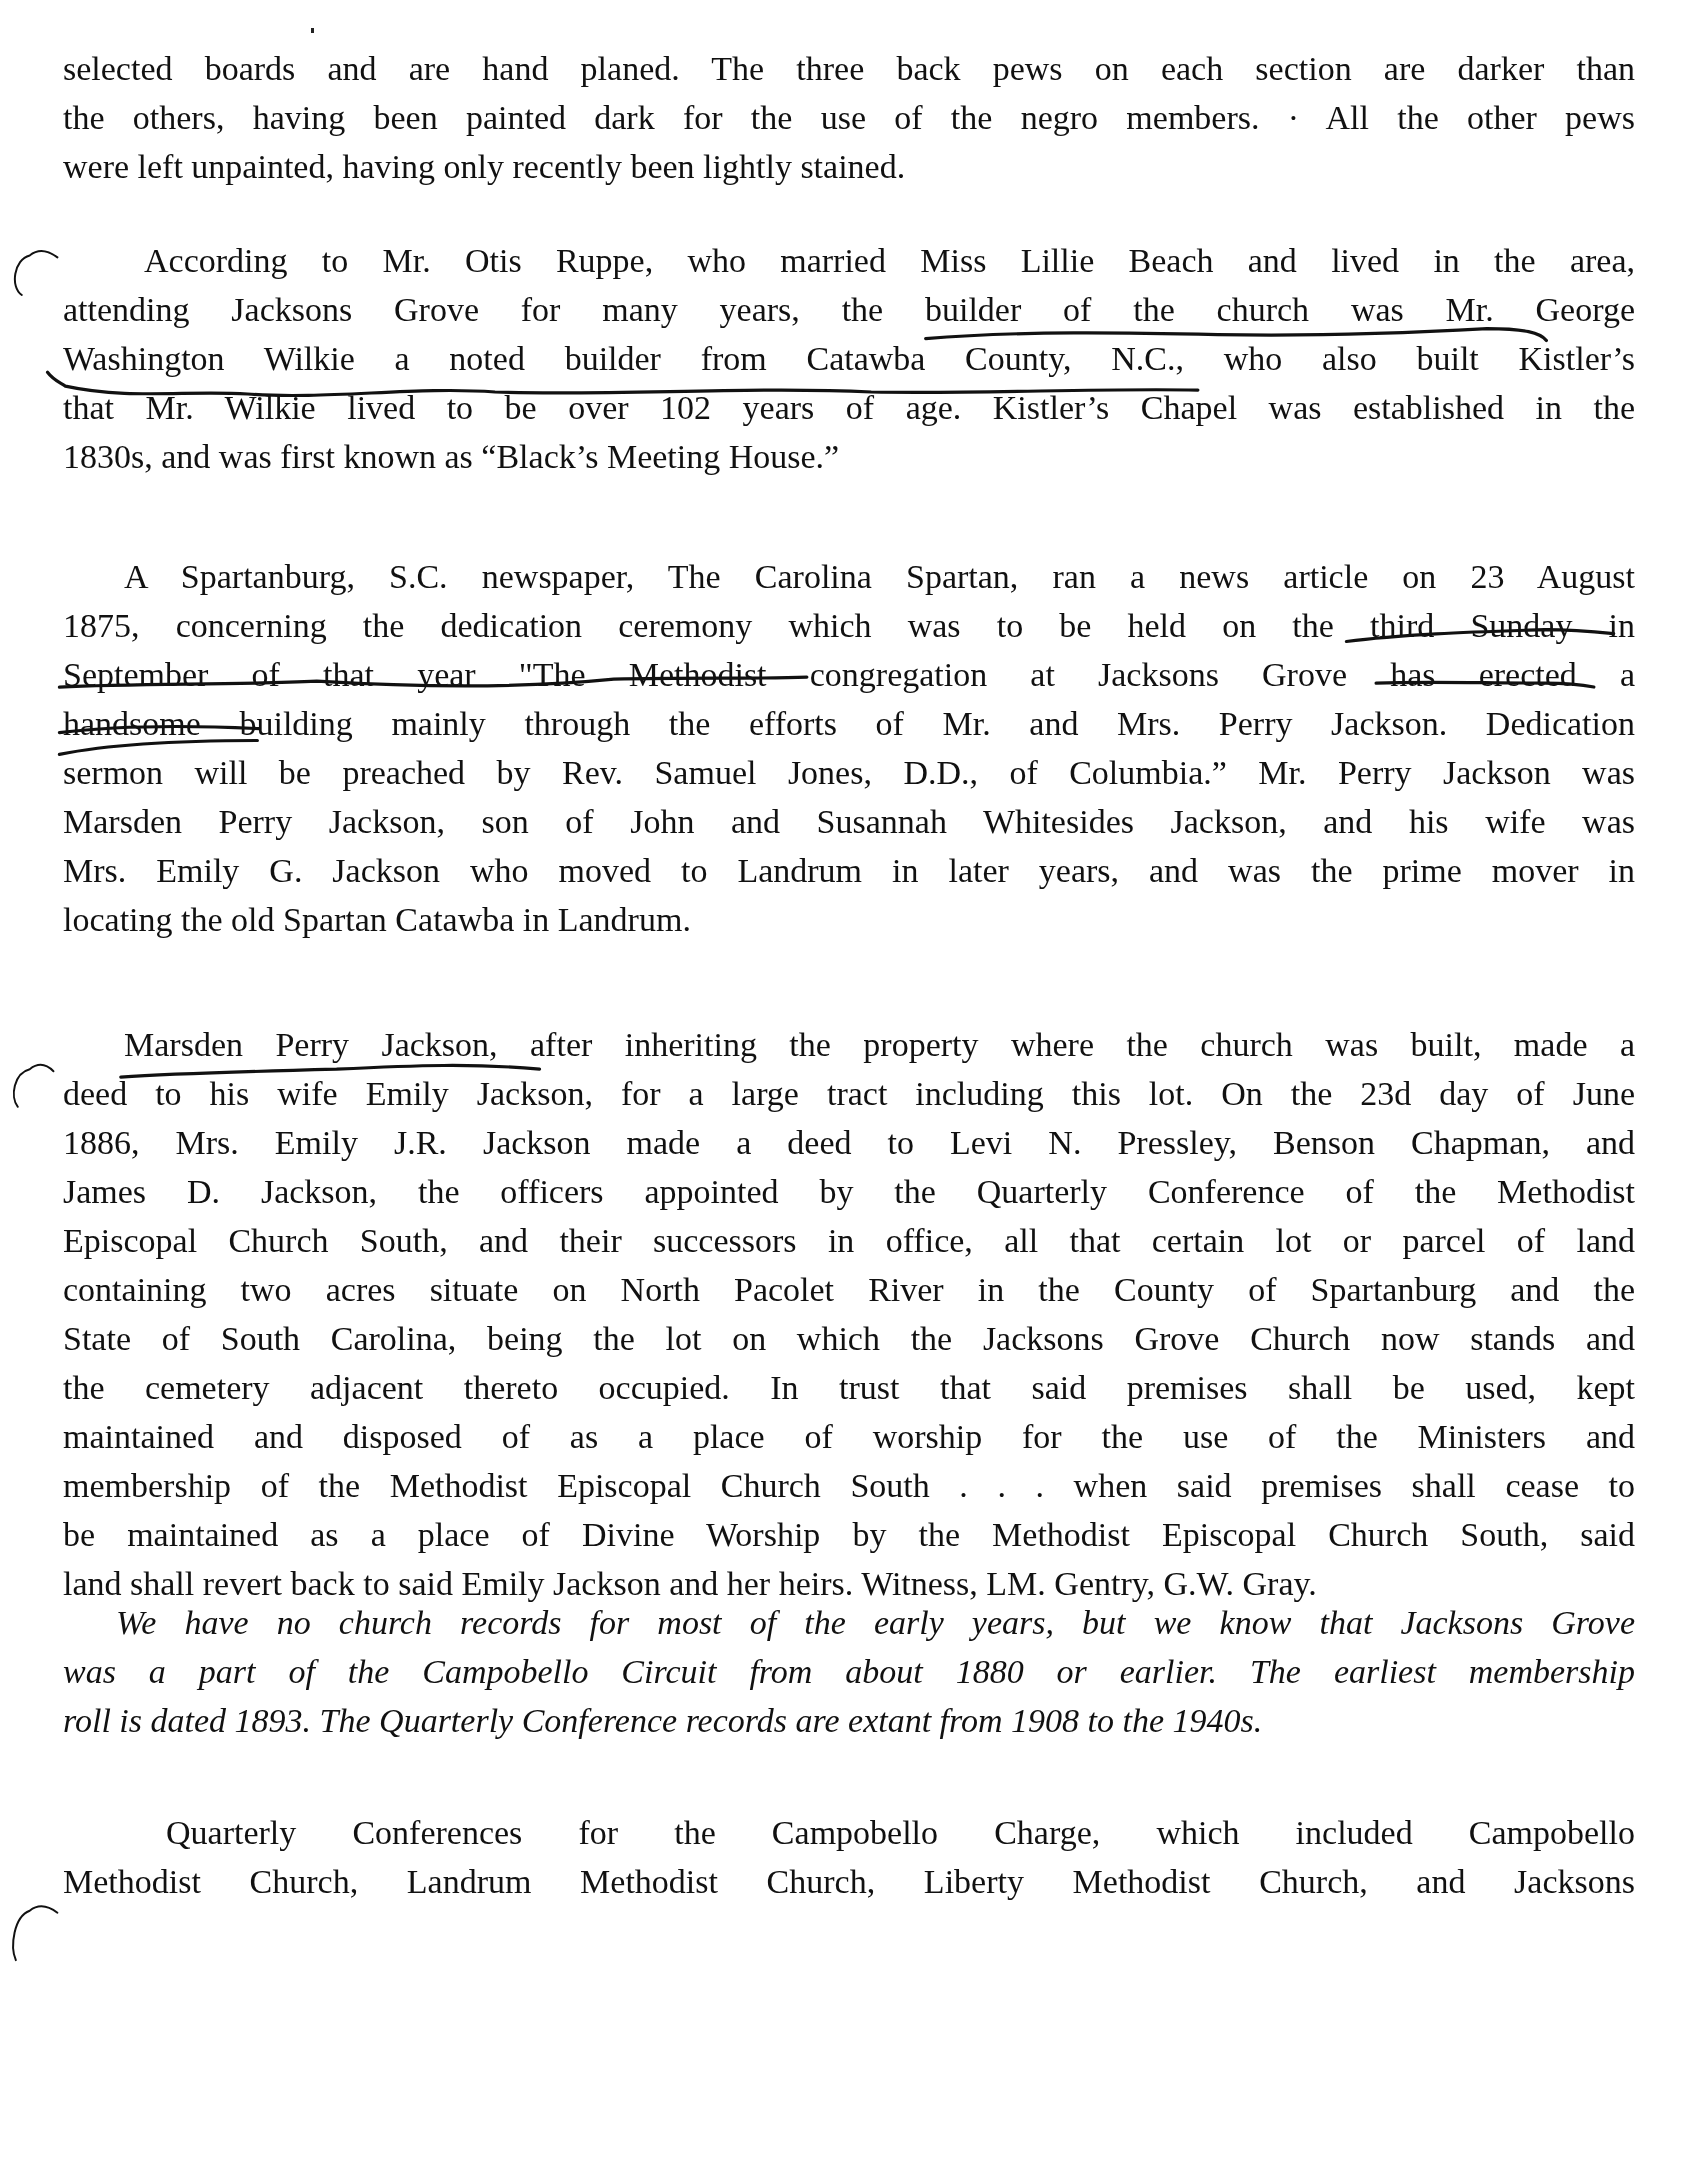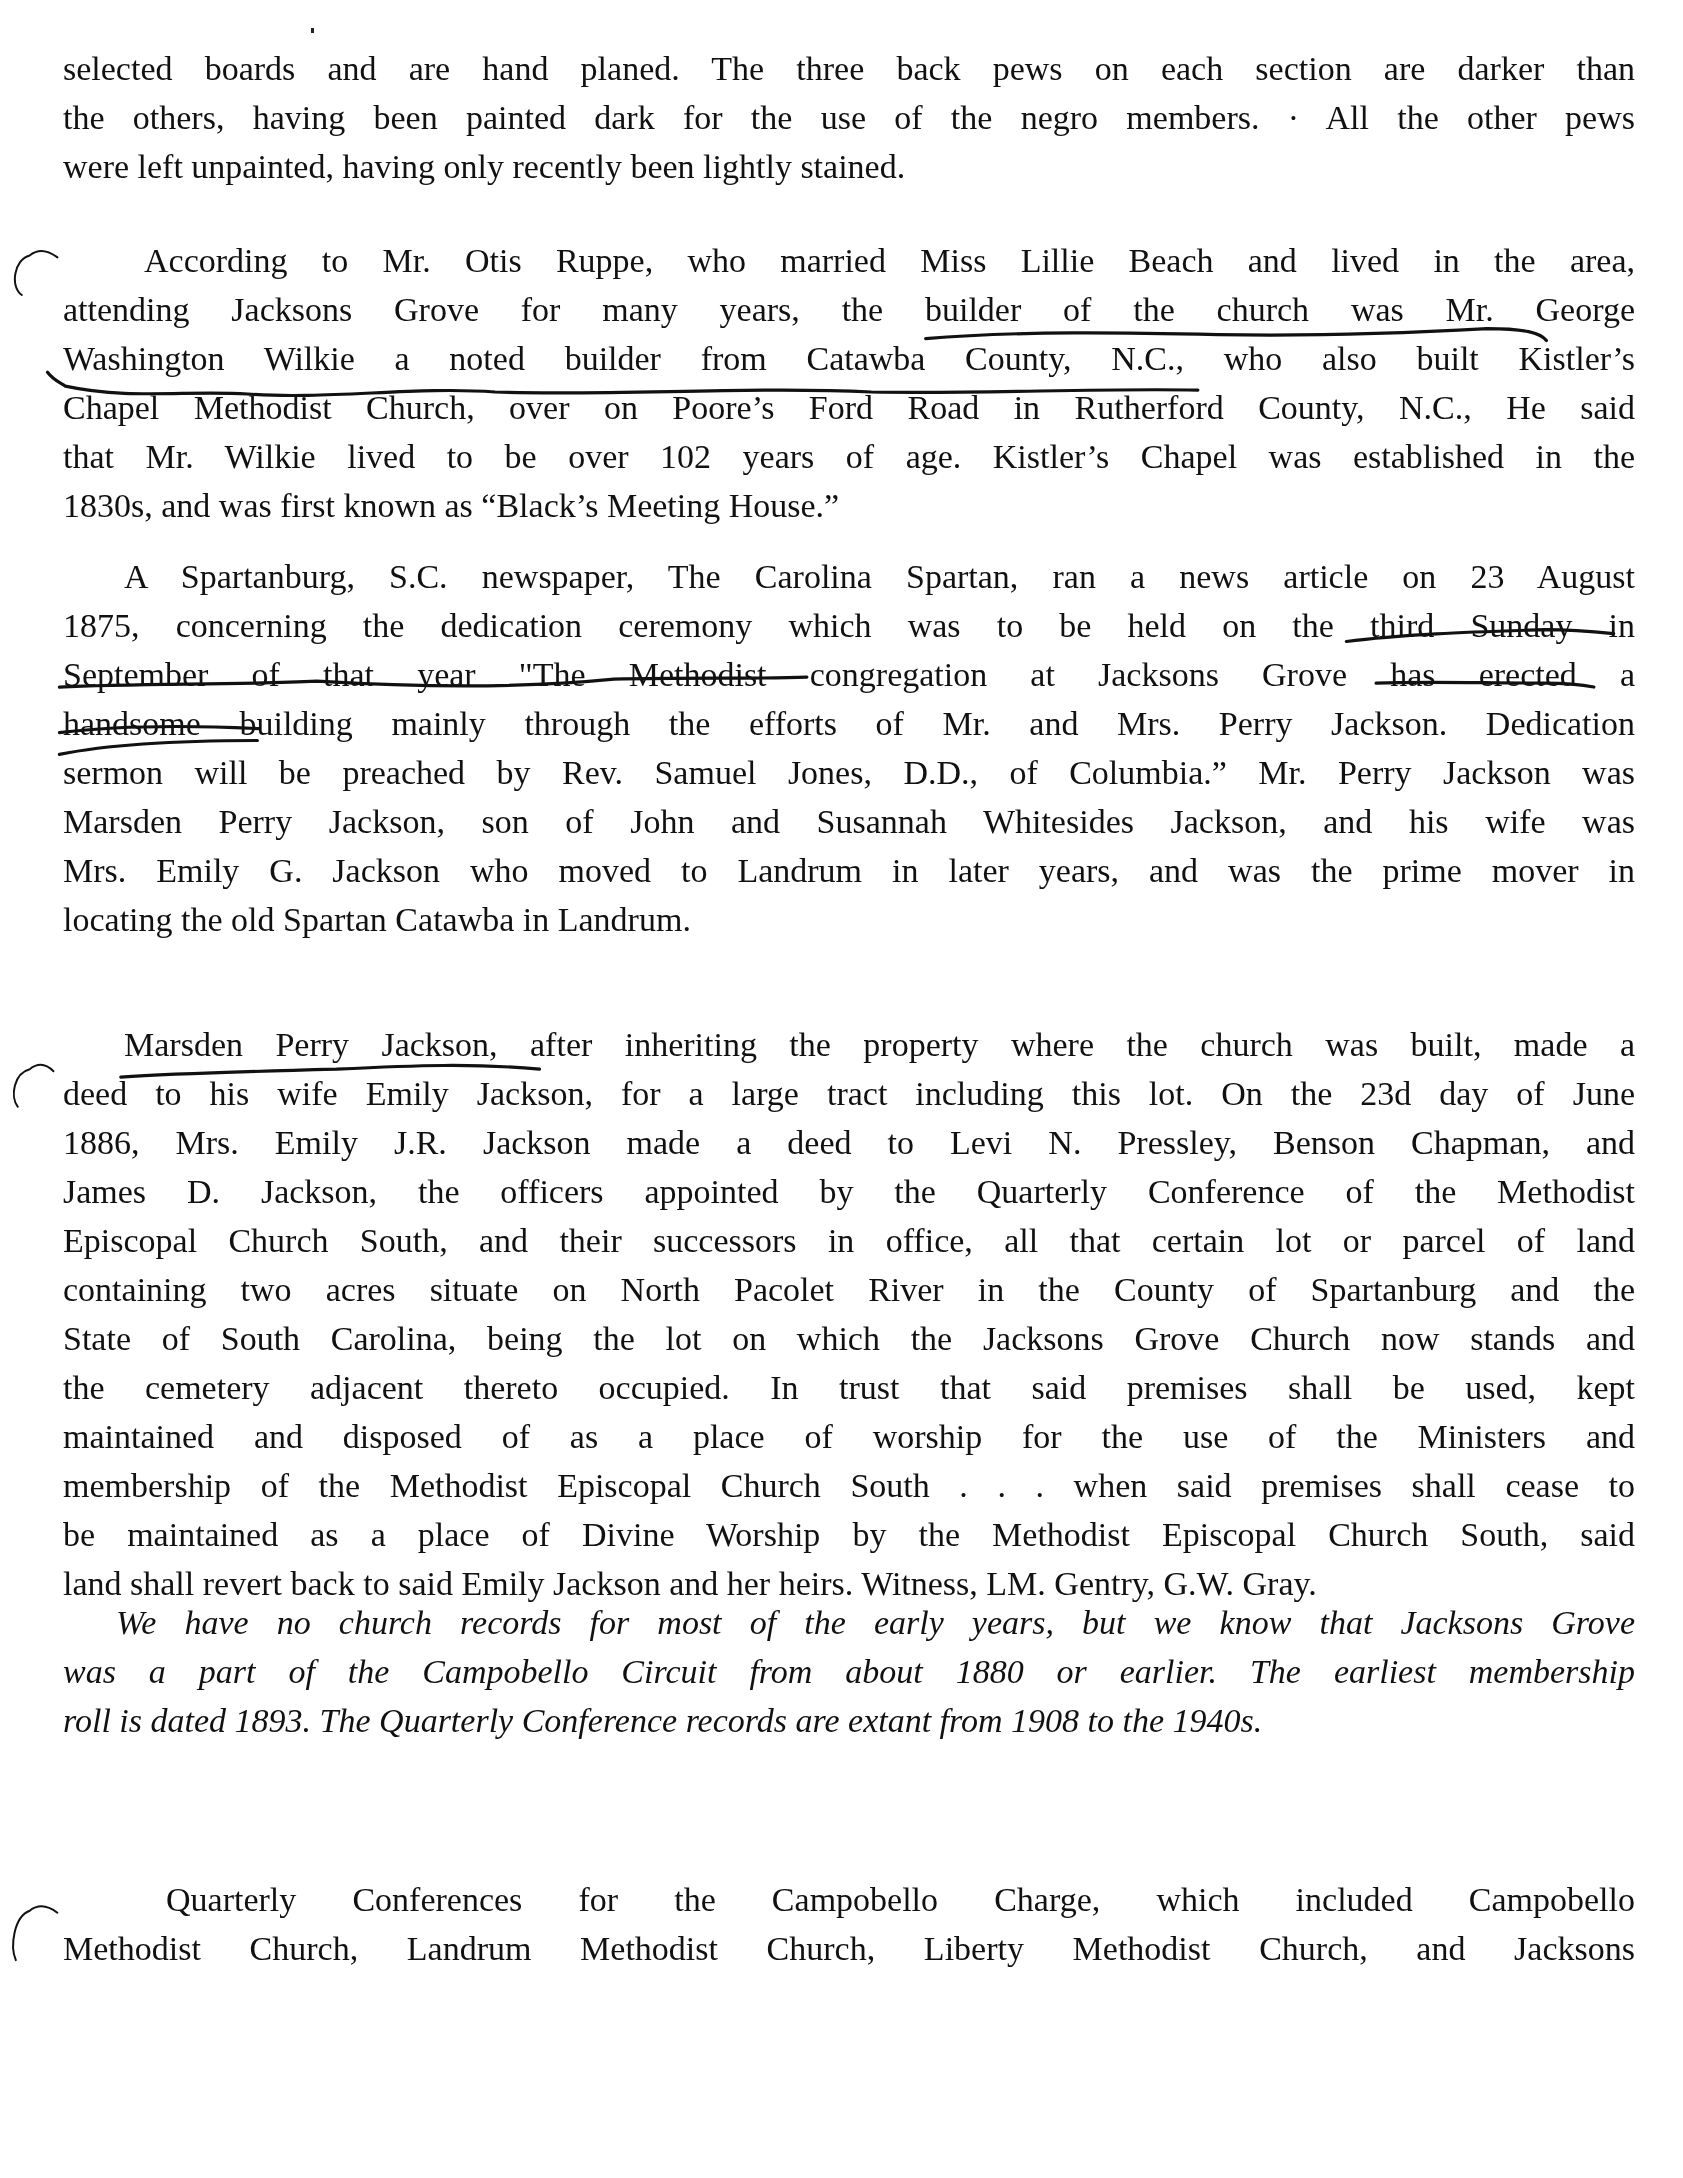--- a/index.html
+++ b/index.html
@@ -25,21 +25,20 @@
   <div class="para" style="top:44px;">
     <span class="line">selected boards and are hand planed.  The three back pews on each section are darker than</span>
     <span class="line">the others, having been painted dark for the use of the negro members. · All the other pews</span>
     <span class="line last">were left unpainted, having only recently been lightly stained.</span>
   </div>
 
   <div class="para" style="top:236px;">
     <span class="line" style="padding-left:81px;">According to Mr. Otis Ruppe, who married Miss Lillie Beach and lived in the area,</span>
     <span class="line">attending Jacksons Grove for many years, the builder of the church was Mr. George</span>
     <span class="line">Washington Wilkie a noted builder from Catawba County, N.C., who also built Kistler’s</span>
-    <span class="line">Chapel Methodist Church, over on Poore’s Ford Road in Rutherford County, N.C.,  He said</span>
     <span class="line">that Mr. Wilkie lived to be over 102 years of age.  Kistler’s Chapel was established in the</span>
     <span class="line last">1830s, and was first known as “Black’s Meeting House.”</span>
   </div>
 
   <div class="para" style="top:552px;">
     <span class="line" style="padding-left:61px;">A Spartanburg, S.C. newspaper, The Carolina Spartan, ran a news article on 23 August</span>
     <span class="line">1875, concerning the dedication ceremony which was to be held on the third Sunday in</span>
     <span class="line">September of that year "The Methodist congregation at Jacksons Grove has erected a</span>
     <span class="line">handsome building mainly through the efforts of Mr. and Mrs. Perry Jackson.  Dedication</span>
     <span class="line">sermon will be preached by Rev. Samuel Jones, D.D., of Columbia.”  Mr. Perry Jackson was</span>
@@ -62,21 +61,21 @@
     <span class="line">be maintained as a place of Divine Worship by the Methodist Episcopal Church South, said</span>
     <span class="line last">land shall revert back to said Emily Jackson and her heirs.  Witness, LM. Gentry, G.W. Gray.</span>
   </div>
 
   <div class="para" style="top:1598px;font-style:italic;">
     <span class="line" style="padding-left:53px;">We have no church records for most of the early years, but we know that Jacksons Grove</span>
     <span class="line">was a part of the Campobello Circuit from about 1880 or earlier.  The earliest membership</span>
     <span class="line last">roll is dated 1893.  The Quarterly Conference records are extant from 1908 to the 1940s.</span>
   </div>
 
-  <div class="para" style="top:1875px;">
+  <div class="para" style="top:1808px;">
     <span class="line" style="padding-left:103px;">Quarterly Conferences for the Campobello Charge, which included Campobello</span>
     <span class="line">Methodist Church, Landrum Methodist Church, Liberty Methodist Church, and Jacksons</span>
   </div>
 
   <svg class="marks" viewBox="0 0 1700 2200">
 
     <path class="thin" d="M30,258 C14,262 10,290 22,298 M30,258 C40,250 50,254 58,260"></path>
     <path class="thin" d="M30,1080 C14,1084 10,1108 18,1118 M30,1080 C40,1072 48,1076 54,1082"></path>
     <path class="thin" d="M30,1930 C14,1936 10,1966 16,1980 M30,1930 C40,1922 50,1926 58,1932"></path>
 

